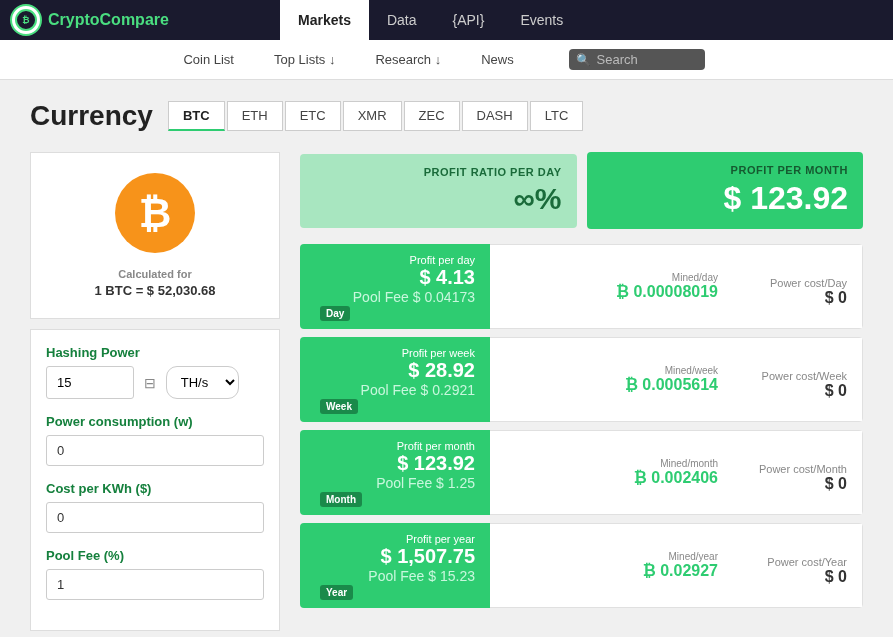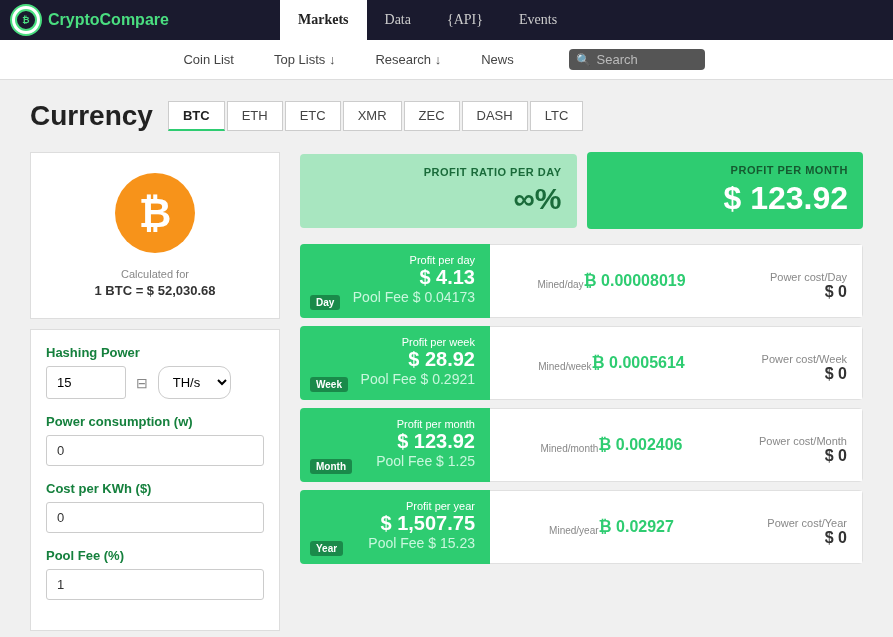--- a/index.html
+++ b/index.html
@@ -34,21 +34,20 @@
       border-radius: 50%;
       background: #1a1a2e;
       border: 2px solid #4ade80;
       display: flex; align-items: center; justify-content: center;
       font-size: 9px; color: #4ade80; font-weight: bold;
     }
     .nav-items {
       display: flex;
       align-items: stretch;
       height: 100%;
-      font-family: Liberation Serif, serif;
     }
     .nav-item {
       display: flex;
       align-items: center;
       padding: 0 18px;
       color: #ccc;
       font-size: 14px;
       cursor: pointer;
       height: 100%;
     }
@@ -158,20 +157,21 @@
       border-radius: 50%;
       background: #f7931a;
       margin: 0 auto 15px;
       display: flex; align-items: center; justify-content: center;
       font-size: 40px; color: #fff; font-weight: bold;
     }
     .calc-for {
       font-size: 11px;
       color: #888;
       margin-bottom: 3px;
+      font-weight: bold;
     }
     .btc-price {
       font-size: 13px;
       font-weight: bold;
       color: #333;
     }
 
     .form-section {
       background: #fff;
       border: 1px solid #ddd;
@@ -193,21 +193,21 @@
     }
     .form-input {
       width: 100%;
       padding: 7px 10px;
       border: 1px solid #ccc;
       border-radius: 3px;
       font-size: 13px;
       color: #333;
     }
     .form-input-small {
-      width: 80px;
+      width: 88px;
       padding: 7px 10px;
       border: 1px solid #ccc;
       border-radius: 3px;
       font-size: 13px;
     }
     .form-select {
       padding: 7px 10px;
       border: 1px solid #ccc;
       border-radius: 11px;
       font-size: 13px;
@@ -281,35 +281,35 @@
       color: #fff;
       text-align: right;
     }
     .stats-left-fee {
       font-size: 14px;
       color: #c8f7dd;
       text-align: right;
     }
     .stats-period-badge {
       position: absolute;
-      left: 10px;
+      left: 20px;
       bottom: 8px;
       background: #1a8a4a;
       color: #fff;
       font-size: 10px;
       font-weight: bold;
       padding: 2px 6px;
       border-radius: 3px;
     }
     .stats-mid {
       flex: 1;
       background: #fff;
       padding: 27px 15px;
       display: flex;
-      flex-direction: row;
+      flex-direction: column;
       align-items: flex-end;
       justify-content: center;
       border-top: 1px solid #e0e0e0;
       border-bottom: 1px solid #e0e0e0;
     }
     .stats-mid-label {
       font-size: 10px;
       color: #888;
     }
     .stats-mid-value {

